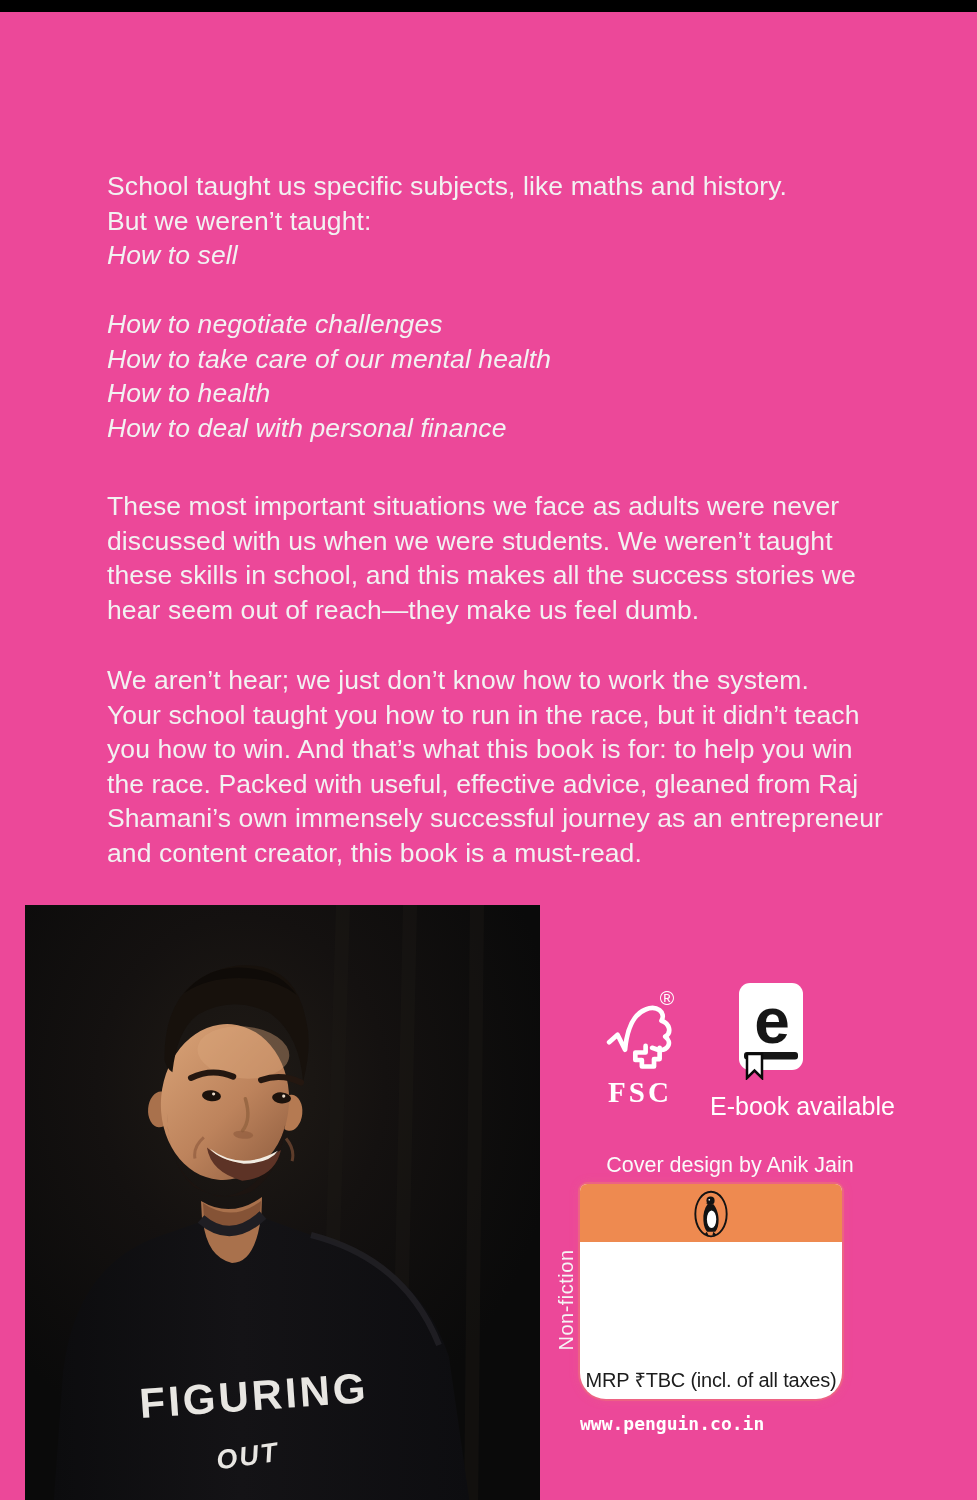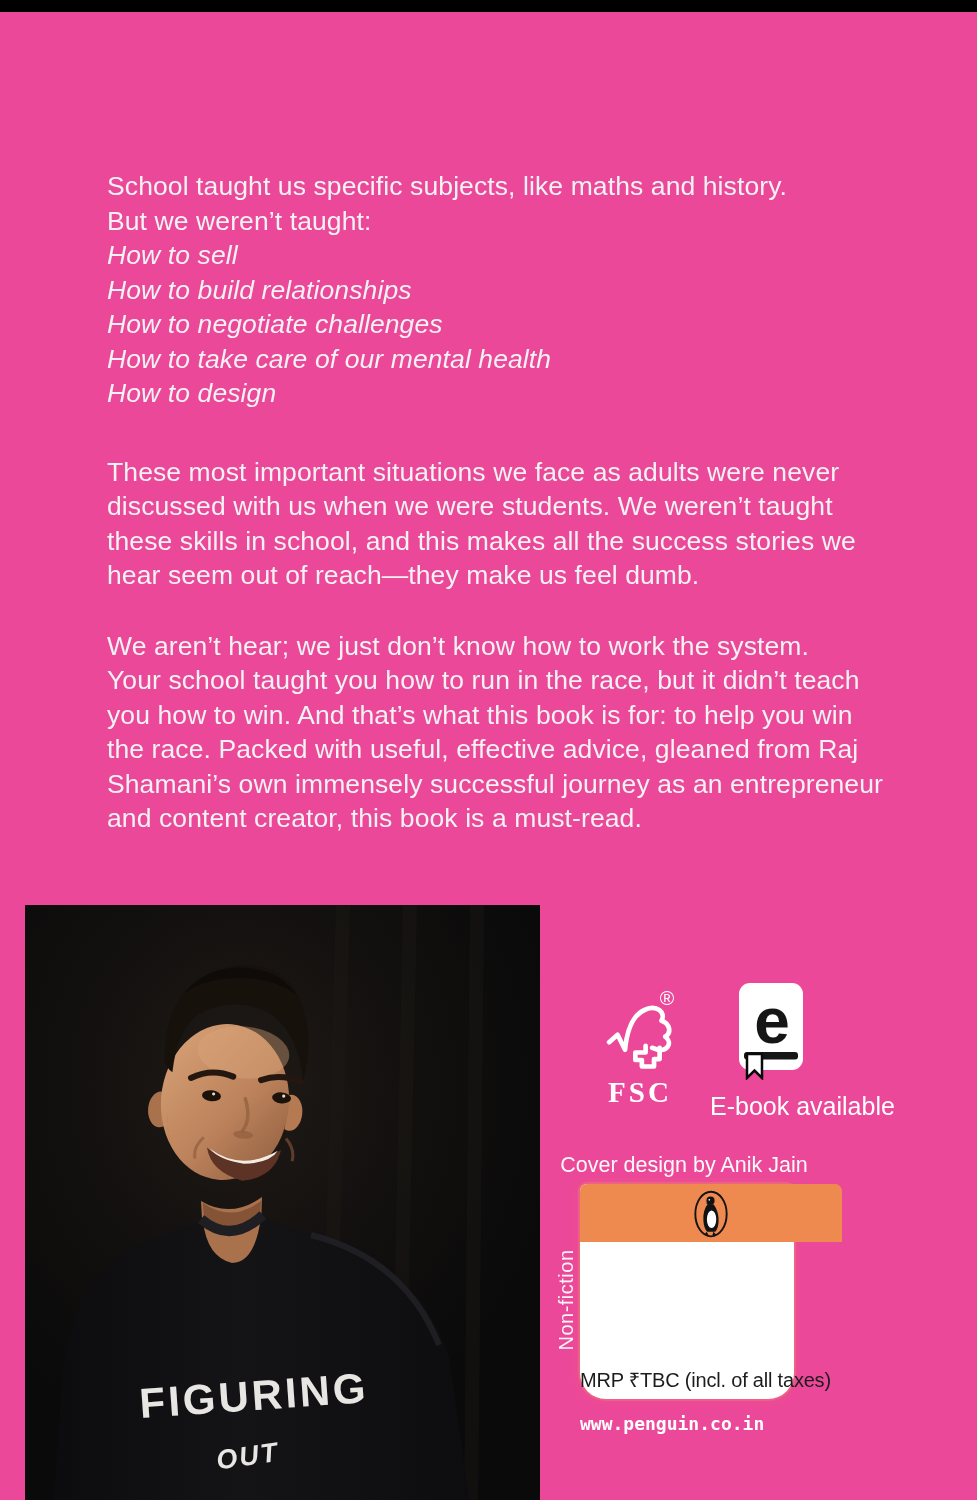--- a/index.html
+++ b/index.html
@@ -25,25 +25,25 @@
   .fsc{position:absolute;left:598px;top:976px;width:84px;text-align:center;color:#fff;}
   .fsc-label{
     font-family:"Liberation Serif",serif;font-weight:700;font-size:29px;
     letter-spacing:3px;margin-top:-2px;
   }
   
   .ebook{position:absolute;left:710px;top:968px;width:122px;text-align:center;color:#fff;}
   .ebook-label{font-size:25px;margin-top:8px;white-space:nowrap;}
   
   .cover-credit{
-    position:absolute;left:552px;top:1141px;width:264px;text-align:center;
+    position:absolute;left:598px;top:1141px;width:264px;text-align:center;
     color:#fafafa;font-size:21.5px;white-space:nowrap;
   }
   .pbox{
-    position:absolute;left:580px;top:1172px;width:214px;height:215px;
+    position:absolute;left:580px;top:1172px;width:262px;height:215px;
     background:#ffffff;border-radius:7px 7px 26px 26px;
     box-shadow:0 0 0 2px rgba(238,150,95,.30),0 0 12px rgba(238,150,95,.18);
   }
   .pbox-band{
     position:absolute;left:0;top:0;width:262px;height:58px;
     border-radius:7px 7px 0 0;
     display:flex;align-items:center;justify-content:center;
   }
   .pbox-band svg{margin-top:2px;}
   .pbox-mrp{
@@ -64,24 +64,25 @@
 </head>
 <body>
 
 <div class="page">
 
   <div class="copy">
     <p class="gap1">
       <span class="ln">School taught us specific subjects, like maths and history.</span><br>
       <span class="ln">But we weren’t taught:</span><br>
       <span class="ln it">How to sell</span><br>
-      <span class="ln it">How to build relationships</span><br>
+      <br>
       <span class="ln it">How to negotiate challenges</span><br>
       <span class="ln it">How to take care of our mental health</span><br>
-      <span class="ln it">How to design</span><br>
+      <span class="ln it">How to health</span><br>
+      <span class="ln it">How to deal with personal finance</span>
     </p>
     <p class="gap2">
       <span class="ln">These most important situations we face as adults were never</span><br>
       <span class="ln">discussed with us when we were students. We weren’t taught</span><br>
       <span class="ln">these skills in school, and this makes all the success stories we</span><br>
       <span class="ln">hear seem out of reach—they make us feel dumb.</span>
     </p>
     <p>
       <span class="ln">We aren’t hear; we just don’t know how to work the system.</span><br>
       <span class="ln">Your school taught you how to run in the race, but it didn’t teach</span><br>

